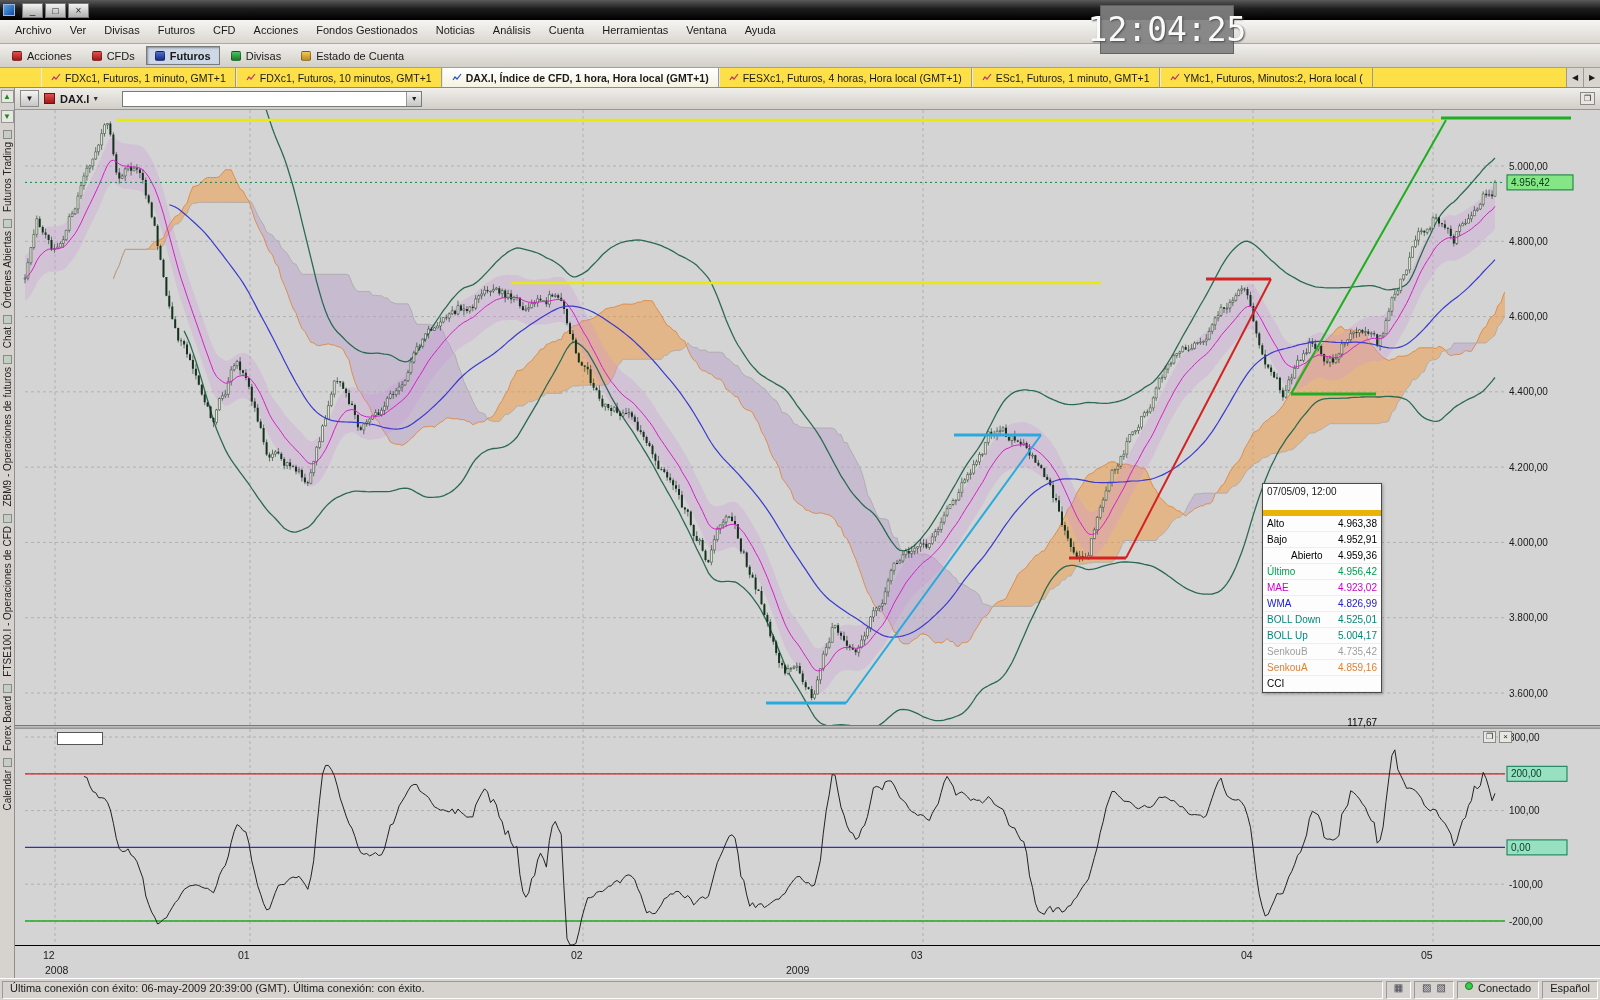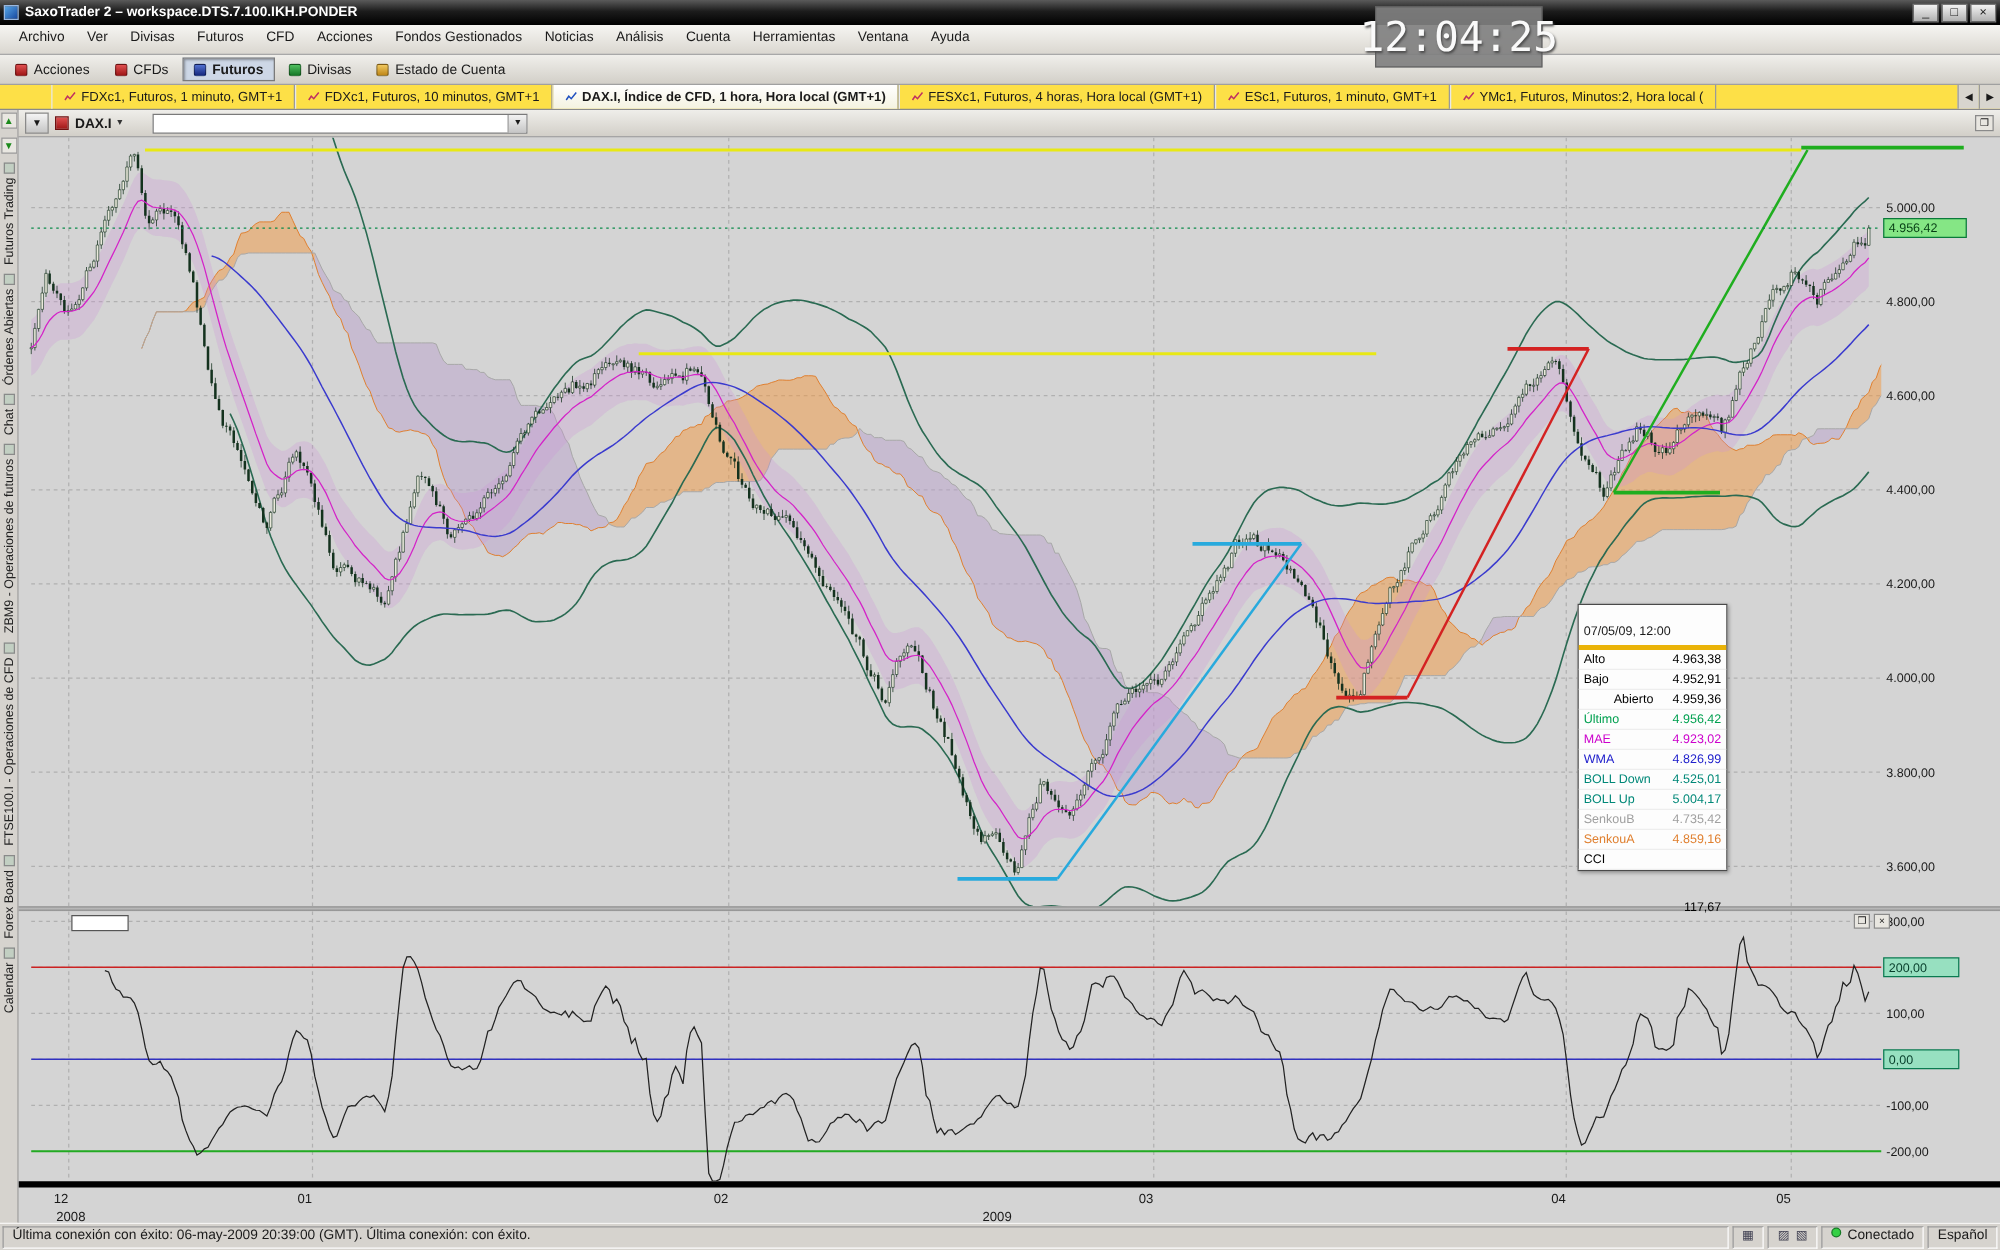--- a/index.html
+++ b/index.html
@@ -50,50 +50,49 @@
   .symbol-label { font-weight:bold; display:flex; align-items:center; gap:3px; }
   .symbol-label .car { font-size:7px; color:#333; }
   .combo { width:300px; height:16px; background:#fff; border:1px solid #7a7a7a; display:flex; align-items:center; justify-content:space-between; padding-left:4px; margin-left:18px; }
   .combo-arrow { width:15px; height:14px; background:linear-gradient(#f2f2f2,#c6c6c6); border-left:1px solid #999; font-size:7px; text-align:center; line-height:14px; }
   .hdr-max { margin-left:auto; width:15px; height:13px; border:1px solid #8a8a8a; background:#e8e6e0; font-size:8px; line-height:11px; text-align:center; }
 
   .chart-area { position:relative; height:615px; background:#d4d4d4; }
   .chart-area svg, .cci-area svg { position:absolute; left:0; top:0; }
 
   .data-window { position:absolute; left:1247px; top:373px; width:120px; background:#fdfdfd; border:1px solid #4a4a4a; font-size:10px; z-index:6; box-shadow:1px 1px 3px rgba(0,0,0,.3); }
-  .dw-header { padding:16px 4px; border-bottom:4px solid #eab308; height:16px; }
+  .dw-header { padding:2px 4px; border-bottom:6px solid #eab308; height:32px; }
   .dw-row { display:flex; justify-content:space-between; padding:0 4px; height:16px; line-height:16px; border-bottom:1px solid #eee; }
 
   .splitter { height:4px; background:linear-gradient(#c6c6c6,#8c8c8c); border-top:1px solid #787878; }
 
   .cci-area { position:relative; height:216px; background:#d4d4d4; }
   .cci-label-box { position:absolute; left:42px; top:3px; width:46px; height:13px; background:#fff; border:1px solid #555; z-index:5; }
   .cci-icons { position:absolute; right:88px; top:2px; z-index:5; display:flex; gap:3px; }
   .mini-btn { width:13px; height:12px; border:1px solid #8a8a8a; background:#e8e6e0; font-size:8px; line-height:10px; text-align:center; }
 
-  .xaxis { height:33px; position:relative; border-top:5px solid #000000; background:#d4d4d4; font-size:10.5px; }
+  .xaxis { height:33px; position:relative; border-top:1px solid #000000; background:#d4d4d4; font-size:10.5px; }
   .xmonth { position:absolute; top:3px; }
   .xyear { position:absolute; top:18px; }
 
   
   .statusbar { height:22px; display:flex; align-items:center; background:#d6d3ce; border-top:1px solid #fff; padding:1px 2px; gap:3px; }
   .status-cell { border:1px solid; border-color:#9a9a9a #fdfdfd #fdfdfd #9a9a9a; height:18px; display:flex; padding:0 7px; gap:5px; white-space:nowrap; }
   .status-left { flex:1; }
   .led { width:8px; height:8px; border-radius:50%; background:#35d045; border:1px solid #157a25; }
   .blk { font-size:10px; color:#445; }
 
   
   .clock-overlay { position:absolute; left:1100px; top:5px; width:134px; height:49px; background:rgba(128,128,128,0.92); border:1px solid rgba(90,90,90,.8); color:#fafafa; display:flex; align-items:center; justify-content:center; font-size:33px; font-family:"DejaVu Sans Mono", monospace; z-index:99; text-shadow:1px 1px 2px #4a4a4a; }
 </style>
 </head>
 <body>
 
 <div class="titlebar">
   <div class="title-icon"></div>
-  <div class="title-text">SaxoTrader 2 – workspace.DTS.7.100.IKH.PONDER</div>
   <div class="winbtn">_</div>
   <div class="winbtn">□</div>
   <div class="winbtn">×</div>
 </div>
 
 <div class="menubar">
   <span class="menu-item">Archivo</span>
   <span class="menu-item">Ver</span>
   <span class="menu-item">Divisas</span>
   <span class="menu-item">Futuros</span>

